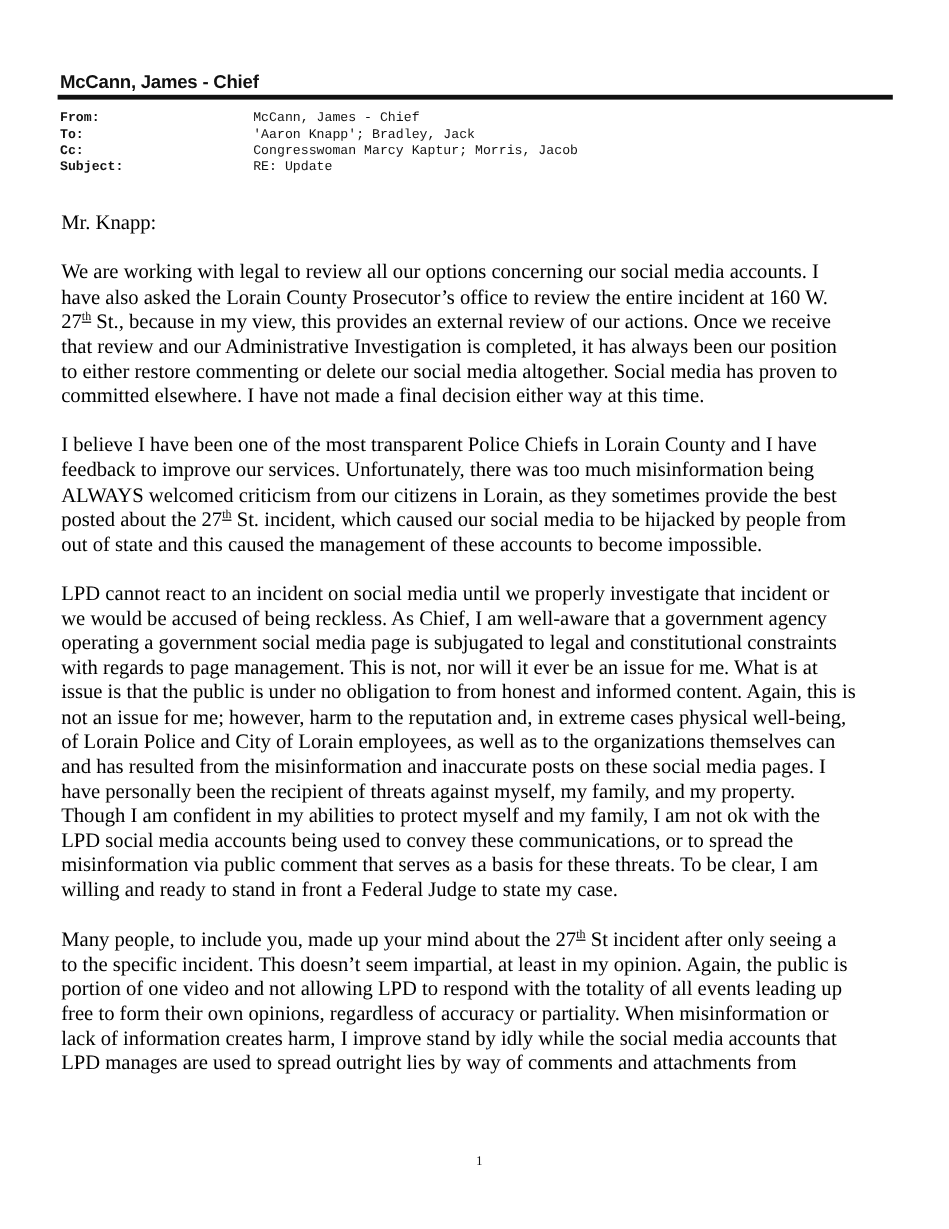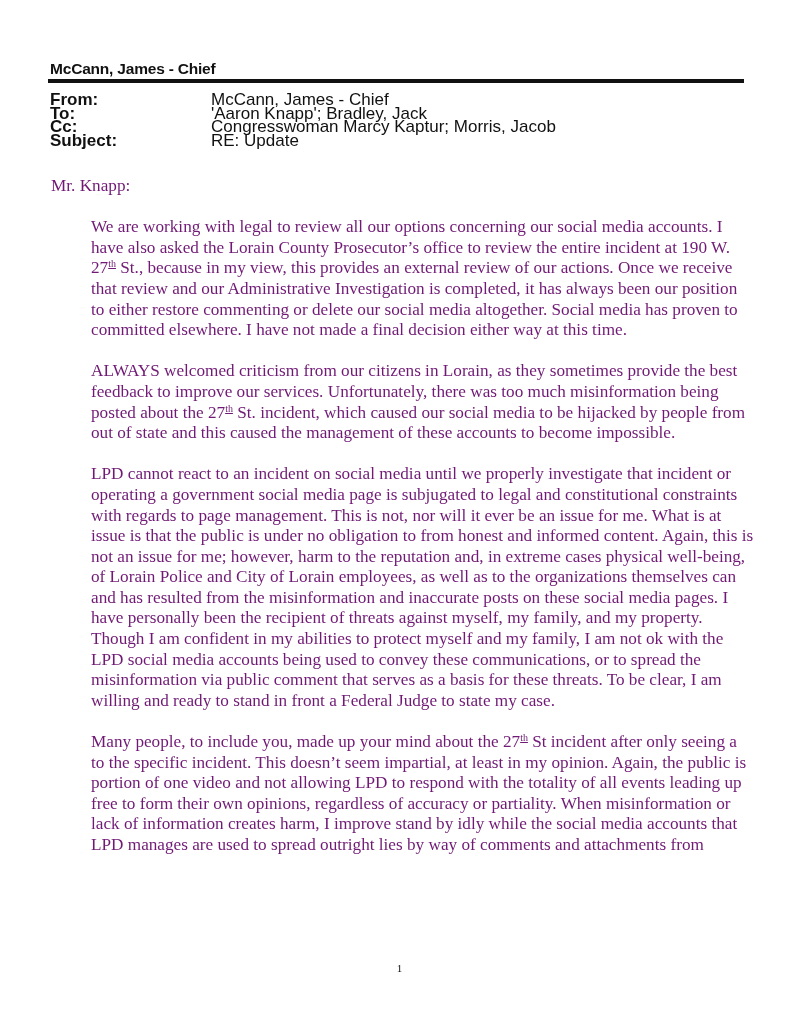--- a/index.html
+++ b/index.html
@@ -8,32 +8,32 @@
     .title {
       position: absolute; left: 46px; top: 60px;
       font-family: "Liberation Sans", sans-serif; font-weight: bold; font-size: 15.5px;
       letter-spacing: -0.2px; color: #111;
     }
     .rule {
       position: absolute; left: 44px; top: 79px; width: 696px; height: 4px; background: #111;
     }
     .headers {
       position: absolute; left: 46px; top: 93px;
-      font-family: Liberation Sans, sans-serif; font-size: 17px; line-height: 13.6px;
+      font-family: Liberation Mono, monospace; font-size: 11px; line-height: 13.6px;
     }
     .hrow { display: flex; }
     .hlabel { width: 161px; font-weight: bold; }
     .hvalue { }
     .body {
       position: absolute; left: 47px; top: 176px; width: 710px;
       font-family: "Liberation Serif", serif; font-size: 17.2px; line-height: 20.6px;
-      color: #701a75;
+      color: #000000;
     }
     .body p { margin: 0 0 20.6px 0; white-space: nowrap; }
-    .body .line { display: block; white-space: nowrap; margin-left: 40px; }
+    .body .line { display: block; white-space: nowrap; }
     sup { font-size: 10px; line-height: 0; vertical-align: 6px; text-decoration: underline; }
     .pagenum {
       position: absolute; top: 962px; left: 0; width: 791px; text-align: center;
       font-family: "Liberation Serif", serif; font-size: 11px; color: #111;
     }
   </style>
 </head>
 <body>
 
 <div class="page">
@@ -57,34 +57,36 @@
       <span class="hlabel">Subject:</span>
       <span class="hvalue">RE: Update</span>
     </div>
   </div>
 
   <div class="body" id="email-body">
     <p>Mr. Knapp:</p>
     <div id="paragraphs">
         <p>
           <span class="line">We are working with legal to review all our options concerning our social media accounts.  I</span>
-          <span class="line">have also asked the Lorain County Prosecutor’s office to review the entire incident at 190 W.</span>
+          <span class="line">have also asked the Lorain County Prosecutor’s office to review the entire incident at 160 W.</span>
           <span class="line"><span>27</span><sup>th</sup><span> St., because in my view, this provides an external review of our actions.  Once we receive</span></span>
           <span class="line">that review and our Administrative Investigation is completed, it has always been our position</span>
           <span class="line">to either restore commenting or delete our social media altogether.  Social media has proven to</span>
           <span class="line">committed elsewhere.  I have not made a final decision either way at this time.</span>
         </p>
         <p>
+          <span class="line">I believe I have been one of the most transparent Police Chiefs in Lorain County and I have</span>
+          <span class="line">feedback to improve our services. Unfortunately, there was too much misinformation being</span>
           <span class="line">ALWAYS welcomed criticism from our citizens in Lorain, as they sometimes provide the best</span>
-          <span class="line">feedback to improve our services. Unfortunately, there was too much misinformation being</span>
           <span class="line"><span>posted about the 27</span><sup>th</sup><span> St. incident, which caused our social media to be hijacked by people from</span></span>
           <span class="line">out of state and this caused the management of these accounts to become impossible.</span>
         </p>
         <p>
           <span class="line">LPD cannot react to an incident on social media until we properly investigate that incident or</span>
+          <span class="line">we would be accused of being reckless.  As Chief, I am well-aware that a government agency</span>
           <span class="line">operating a government social media page is subjugated to legal and constitutional constraints</span>
           <span class="line">with regards to page management. This is not, nor will it ever be an issue for me. What is at</span>
           <span class="line">issue is that the public is under no obligation to from honest and informed content. Again, this is</span>
           <span class="line">not an issue for me; however, harm to the reputation and, in extreme cases physical well-being,</span>
           <span class="line">of Lorain Police and City of Lorain employees, as well as to the organizations themselves can</span>
           <span class="line">and has resulted from the misinformation and inaccurate posts on these social media pages. I</span>
           <span class="line">have personally been the recipient of threats against myself, my family, and my property.</span>
           <span class="line">Though I am confident in my abilities to protect myself and my family, I am not ok with the</span>
           <span class="line">LPD social media accounts being used to convey these communications, or to spread the</span>
           <span class="line">misinformation via public comment that serves as a basis for these threats.  To be clear, I am</span>

